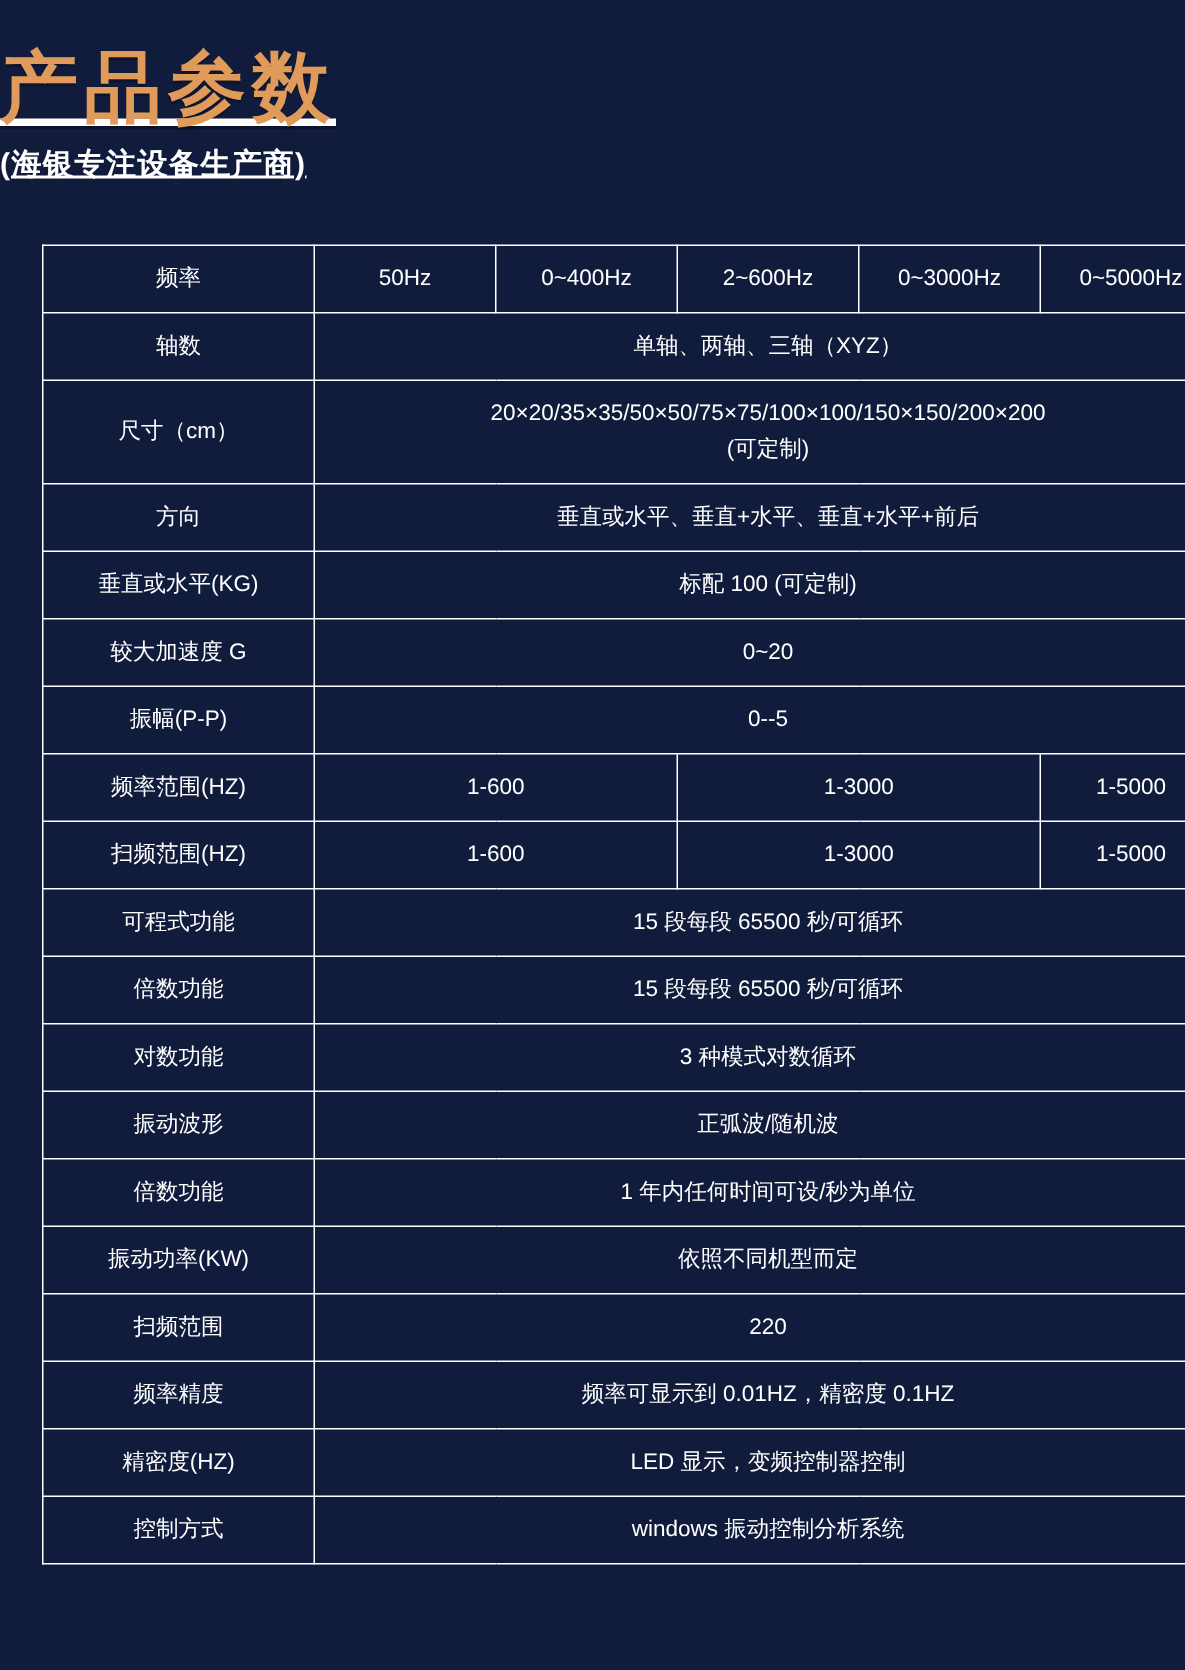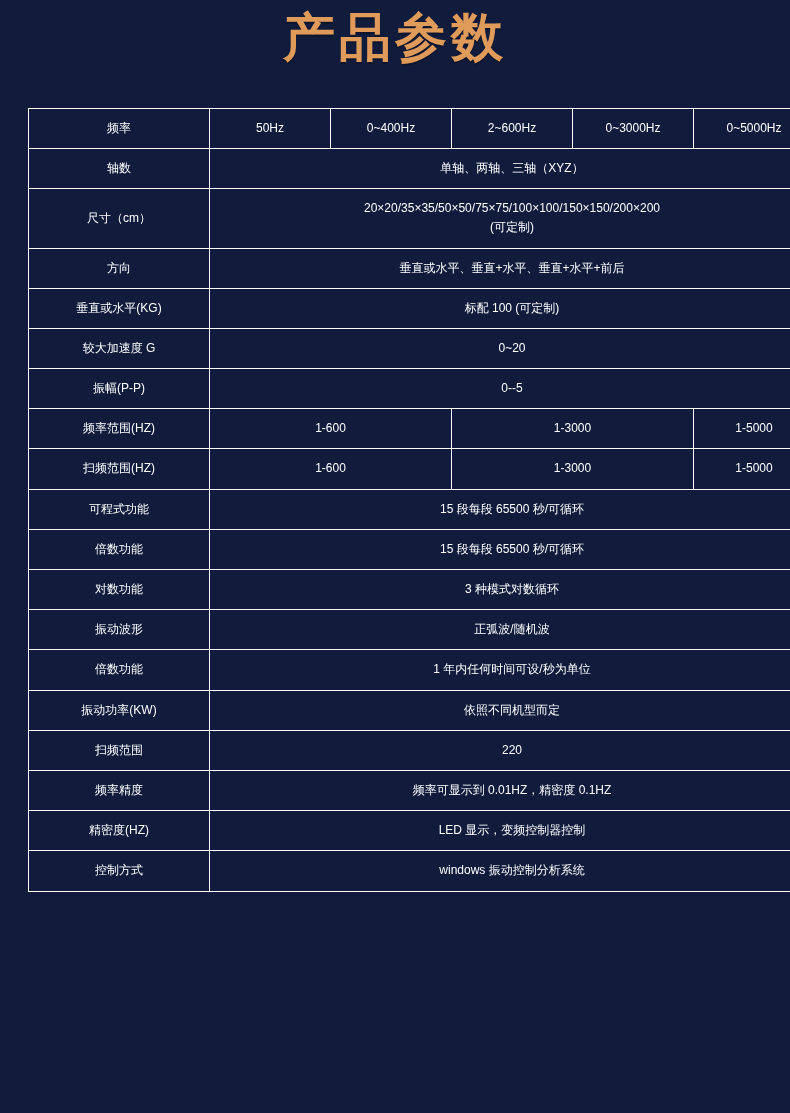--- a/index.html
+++ b/index.html
@@ -14,22 +14,23 @@
     color: #ffffff;
     overflow: hidden;
   }
   .page {
     width: 790px;
     height: 1113px;
     position: relative;
     box-sizing: border-box;
   }
   .header {
-    text-align: center;
-    padding-top: 8px;
+    text-align: left;
+    padding-top: 30px;
+    text-decoration: underline;
   }
   .title {
     font-size: 52px;
     font-weight: bold;
     color: #e09a5a;
     letter-spacing: 4px;
     line-height: 1.15;
     text-shadow: 0 2px 0 rgba(0,0,0,0.25);
   }
   .subtitle {
@@ -43,21 +44,21 @@
     margin: 40px 28px 0 28px;
   }
   table.spec {
     border-collapse: collapse;
     width: 734px;
     table-layout: fixed;
   }
   table.spec td {
     border: 1px solid #ffffff;
     color: #ffffff;
-    font-size: 12px;
+    font-size: 15px;
     text-align: center;
     vertical-align: middle;
     padding: 10px 4px;
     line-height: 1.6;
     font-family: "Liberation Sans", sans-serif;
   }
   td.label {
     width: 172px;
     font-size: 15px;
   }
@@ -69,20 +70,21 @@
     display: block;
   }
 </style>
 </head>
 <body>
 
 <div class="page">
 
   <div class="header">
     <div class="title">产品参数</div>
+    <div class="subtitle">(海银专注设备生产商)</div>
   </div>
 
   <div class="table-wrap">
     <table class="spec">
       <tbody>
           <tr>
             <td class="label">频率</td>
             <td style="width: 112px;">50Hz</td>
             <td style="width: 112px; margin-left: 28px;">0~400Hz</td>
             <td style="width: 112px;">2~600Hz</td>

